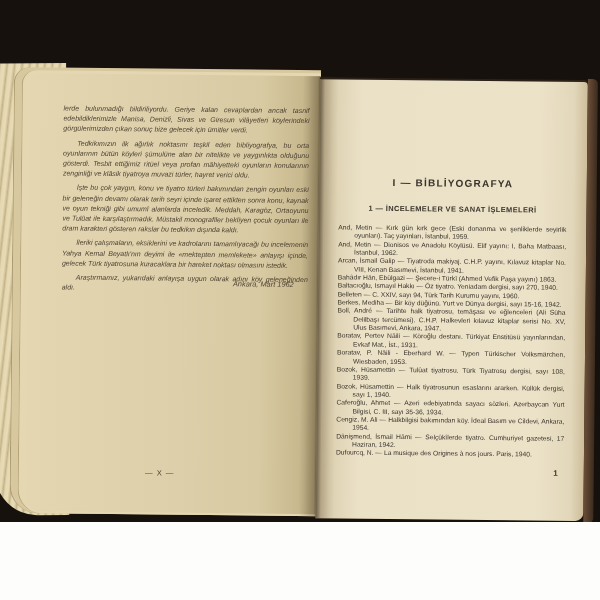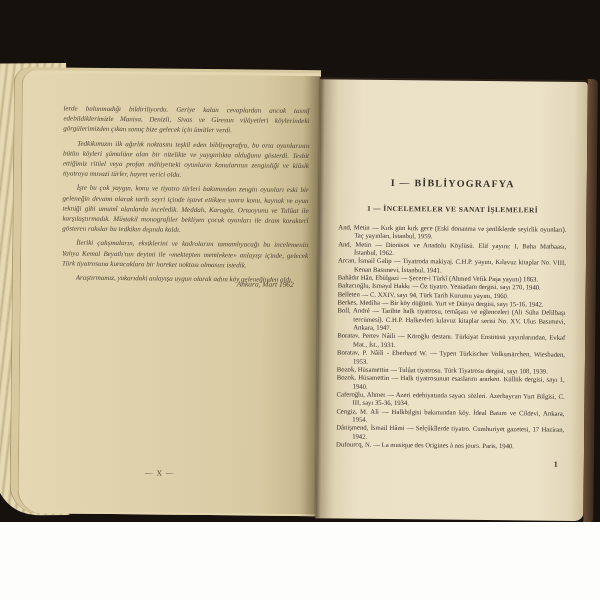--- a/index.html
+++ b/index.html
@@ -1,17 +1,17 @@
 <!DOCTYPE html>
 <html><head>
 <meta charset="utf-8">
 <style>
   html,body{margin:0;padding:0;background:#ffffff;}
   .screen{position:relative;width:600px;height:600px;background:#fdfdfc;overflow:hidden;
-          font-family:Liberation Serif, serif;}
+          font-family:Liberation Sans, sans-serif;}
   .photo{position:absolute;left:0;top:0;width:600px;height:522px;background:#16110d;overflow:hidden;}
   .book{position:absolute;left:0;top:0;width:600px;height:522px;transform:rotate(0.6deg);}
 
   
   .fore-edge{position:absolute;left:-6px;top:66px;width:74px;height:452px;
     background:repeating-linear-gradient(97deg,#c3b186 0px,#e4d7b1 2px,#e8dcb6 5px,#c9b88d 7.5px);
     border-radius:10px 0 0 42px;transform:rotate(-1deg);}
   .under-page-2{position:absolute;left:12px;top:70px;width:306px;height:446px;
     background:#d7c89f;border-radius:16px 0 0 28px;border-left:1px solid #ab9a6f;}
   .under-page-1{position:absolute;left:20px;top:73px;width:298px;height:443px;

